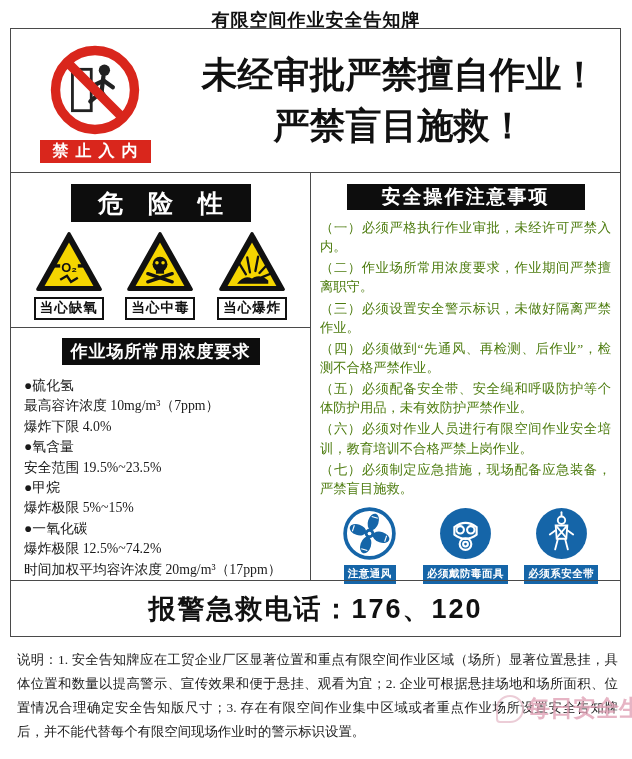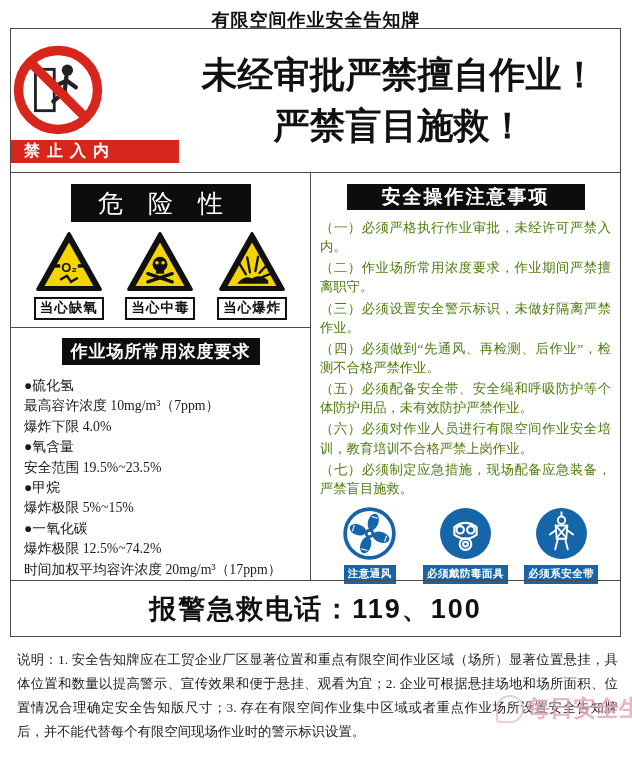--- a/index.html
+++ b/index.html
@@ -11,37 +11,37 @@
   .page-title {
     text-align:center; font-size:18px; font-weight:bold; padding-top:8px;
     height:24px; letter-spacing:1px;
   }
   .board {
     position:absolute; left:10px; top:28px; width:611px; height:609px;
     border:1px solid #4a4a4a; display:flex; flex-direction:column; background:#fff;
   }
   
   .band-top { height:144px; display:flex; border-bottom:1px solid #4a4a4a; }
-  .no-entry { width:168px; display:flex; flex-direction:column; justify-content:center; padding-top:4px; }
+  .no-entry { width:168px; display:flex; flex-direction:column; align-items:center; justify-content:center; padding-top:4px; }
   .no-entry svg { width:94px; height:94px; }
   .no-entry-label {
     background:#d9261c; color:#fff; font-weight:bold; font-size:16px;
     letter-spacing:7px; padding:3px 6px 4px 13px; margin-top:3px; line-height:1;
   }
   .headline {
     flex:1; display:flex; flex-direction:column; justify-content:center; align-items:center;
     font-family:"Liberation Serif", serif; font-weight:bold; font-size:36px;
     line-height:1.4; white-space:nowrap; color:#111;
   }
   
   .band-mid { flex:1; display:flex; min-height:0; }
   .col-left { width:300px; border-right:1px solid #4a4a4a; display:flex; flex-direction:column; }
   .hazard { height:158px; border-bottom:1px solid #4a4a4a; }
   .hazard-title {
-    width:180px; height:38px; background:#0d0d0d; color:#fff; font-size:25px; font-weight:normal;
+    width:180px; height:38px; background:#0d0d0d; color:#fff; font-size:25px; font-weight:bold;
     margin:11px auto 9px; display:flex; align-items:center; justify-content:center;text-align:center;
   }
   .hazard-signs { display:flex; justify-content:space-around; padding:0 12px; }
   .hazard-sign { display:flex; flex-direction:column; align-items:center; }
   .hazard-sign svg.tri { width:70px; height:61px; }
   .hazard-sign-label {
     border:2px solid #111; font-size:13.5px; font-weight:bold; padding:0 4px 1px;
     margin-top:5px; background:#fff; letter-spacing:1px; white-space:nowrap;text-align:right;
   }
   .concentration { flex:1; }
@@ -254,21 +254,21 @@
             </g>
           </svg>
           <div class="mandatory-label">必须系安全带</div>
         </div>
 
       </div>
     </div>
   </div>
 
   <div class="band-bottom">
-    <span>报警急救电话：119、100</span>
+    <span>报警急救电话：176、120</span>
   </div>
 
 </div>
 
 <div class="note">说明：1. 安全告知牌应在工贸企业厂区显著位置和重点有限空间作业区域（场所）显著位置悬挂，具体位置和数量以提高警示、宣传效果和便于悬挂、观看为宜；2. 企业可根据悬挂场地和场所面积、位置情况合理确定安全告知版尺寸；3. 存在有限空间作业集中区域或者重点作业场所设置安全告知牌后，并不能代替每个有限空间现场作业时的警示标识设置。</div>
 
 <div class="watermark">
   <span class="watermark-logo"></span>
   <span>每日安全生</span>
 </div>

